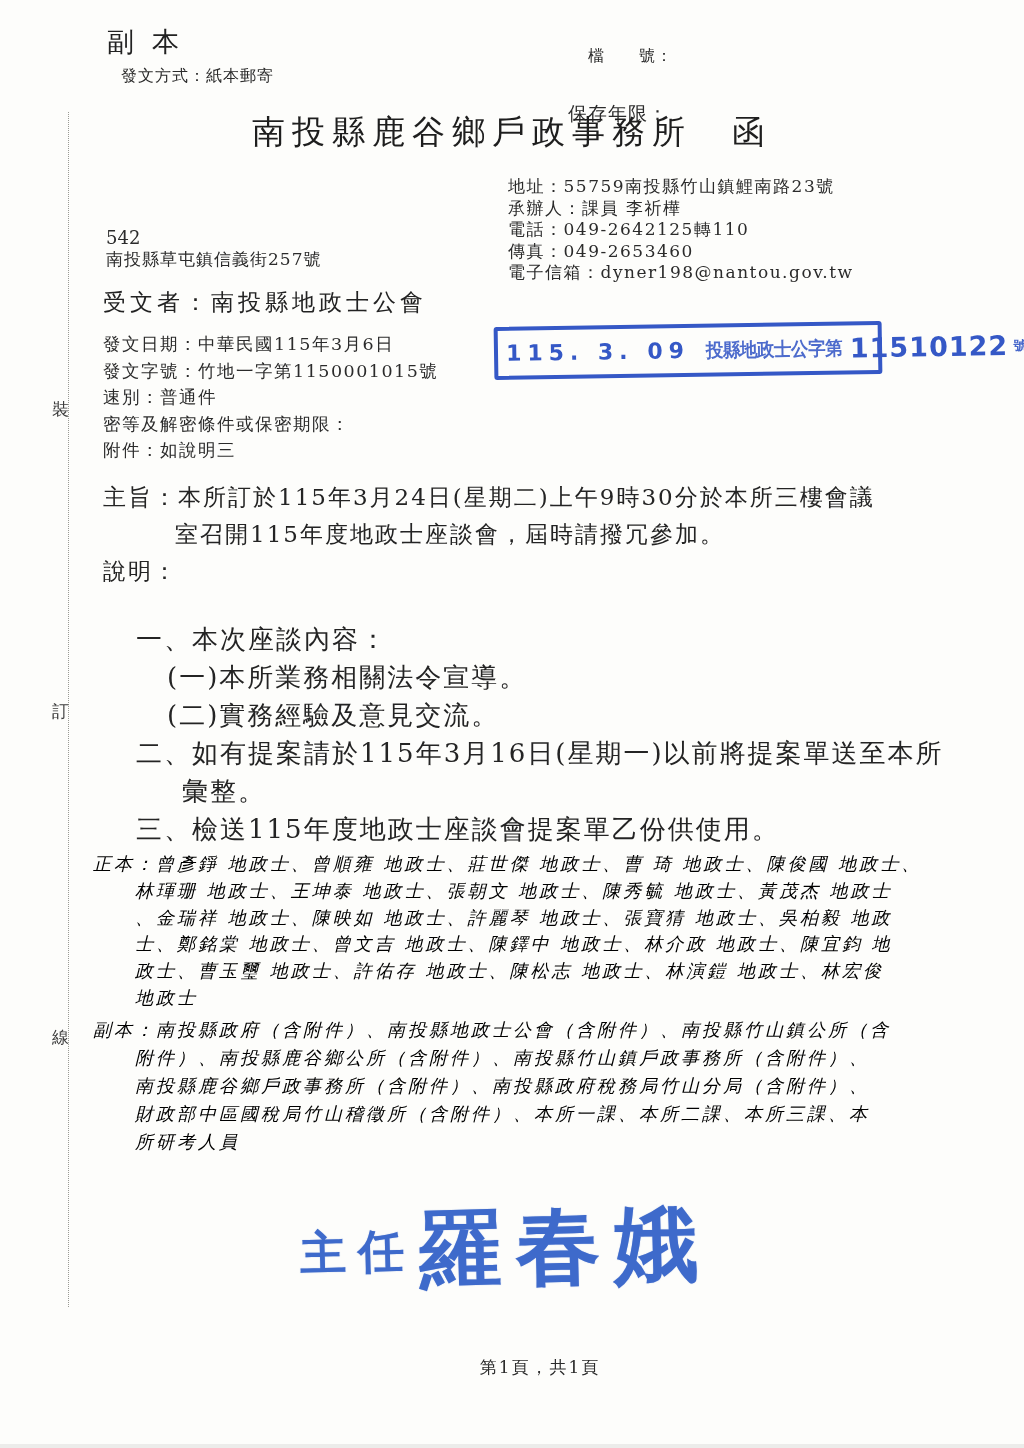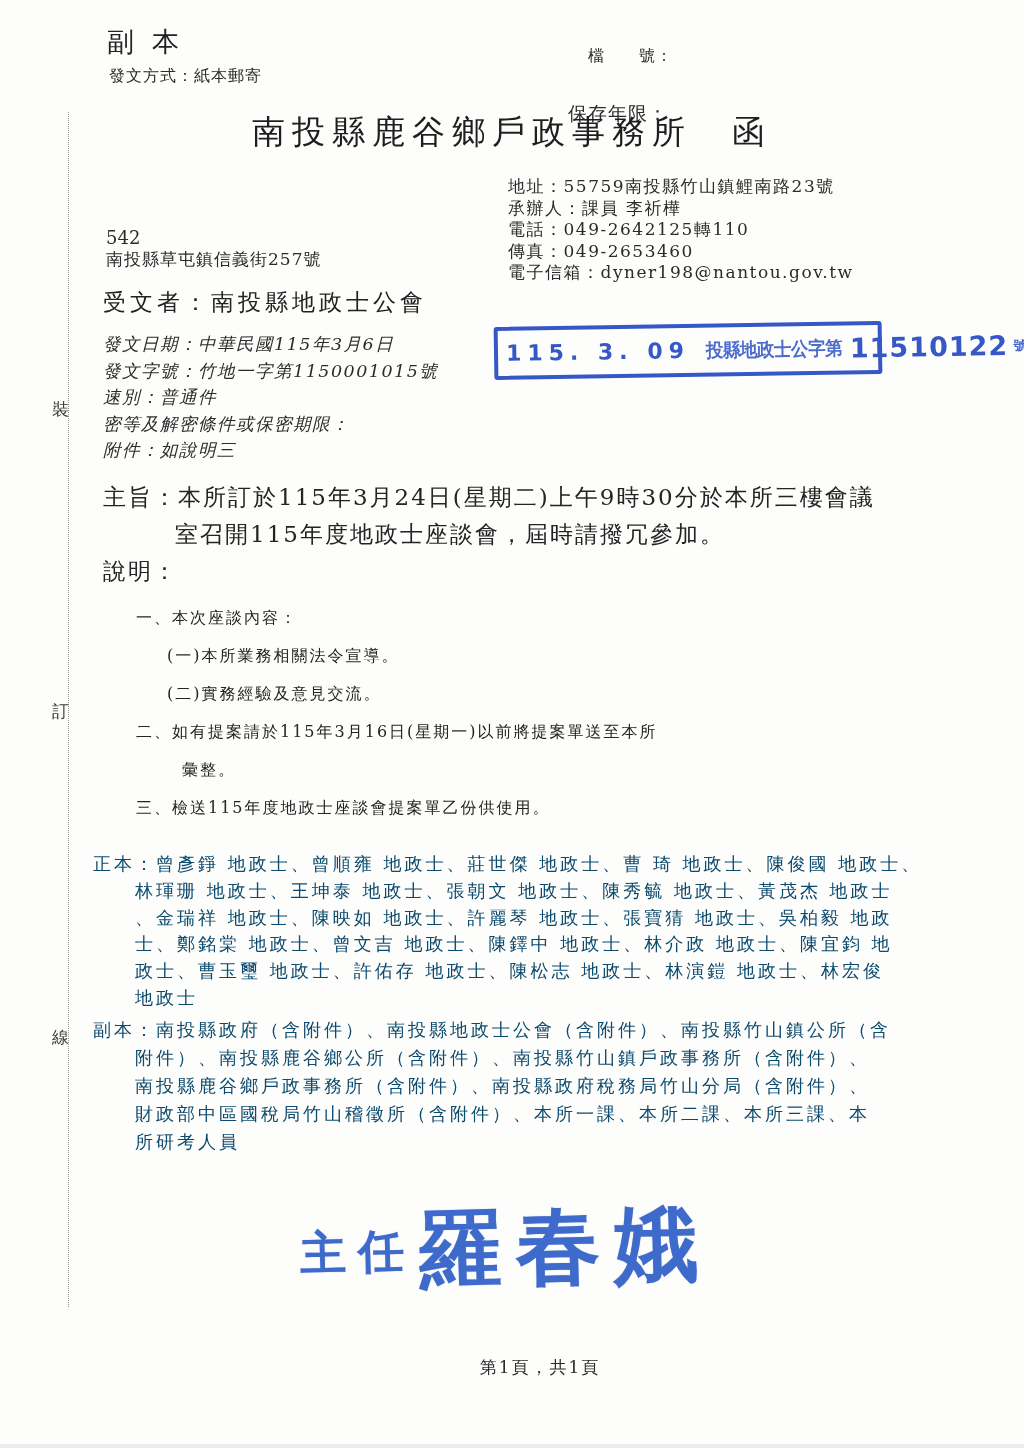--- a/index.html
+++ b/index.html
@@ -11,65 +11,65 @@
     overflow:hidden;
   }
   .page{
     position:relative;width:1024px;height:1448px;
     background:#fdfdfb;
   }
   .abs{position:absolute;}
 
   
   .copy-label{left:107px;top:14px;font-size:27px;letter-spacing:18px;color:#222;margin-top:10px;}
-  .dispatch{left:109px;top:66px;font-size:16px;letter-spacing:1px;}
+  .dispatch{left:121px;top:66px;font-size:16px;letter-spacing:1px;}
   .file-no{left:588px;top:46px;font-size:16px;letter-spacing:1px;}
   .retention{left:568px;top:78px;font-size:19px;letter-spacing:1px;margin-top:23px;}
   .title{left:0;top:110px;width:1024px;text-align:center;font-size:33px;letter-spacing:7px;color:#1e1e1e;font-weight:500;}
 
   
   .sender{left:508px;top:176px;font-size:17px;line-height:21.5px;letter-spacing:1.5px;}
 
   
   .rzip{left:106px;top:227px;font-size:18px;}
   .raddr{left:106px;top:248px;font-size:17px;letter-spacing:1px;}
   .to{left:103px;top:287px;font-size:23px;letter-spacing:4px;color:#222;}
 
   
-  .meta{left:103px;top:331px;font-size:17.5px;line-height:26.5px;letter-spacing:1.5px;font-style:italic;}
+  .meta{left:103px;top:331px;font-size:17.5px;line-height:26.5px;letter-spacing:1.5px;}
 
   
   .stamp{
     left:494px;top:324px;width:388px;height:53px;
     border:4px solid #3558c6;border-radius:3px;
     transform:rotate(-0.9deg);
     display:flex;align-items:center;
     color:#3558c6;white-space:nowrap;
     padding:0 4px 0 8px;box-sizing:border-box;
     background:rgba(255,255,255,0.0);
   }
   .stamp-date{font-size:22px;font-weight:bold;letter-spacing:6px;font-family:"DejaVu Sans","Liberation Sans",sans-serif;}
   .stamp-office{font-size:19px;letter-spacing:-0.5px;margin-left:10px;transform:scaleX(0.92);opacity:.88;font-weight:bold;}
   .stamp-number{font-size:27px;font-weight:bold;letter-spacing:1px;margin-left:2px;font-family:"DejaVu Sans","Liberation Sans",sans-serif;}
   .stamp-suffix{font-size:13px;margin-left:6px;transform:scaleX(1.1);opacity:.9;font-weight:bold;}
 
   
   .subject{left:103px;top:479px;width:850px;font-size:23px;line-height:37px;letter-spacing:2px;
     white-space:pre-line;padding-left:72px;text-indent:-72px;color:#242424;}
   .desc-label{left:103px;top:556px;font-size:23px;letter-spacing:2px;color:#242424;}
-  .item{font-size:16px;letter-spacing:2px;color:#242424;line-height:38px;}
+  .item{font-size:26px;letter-spacing:2px;color:#242424;line-height:38px;margin-top:21px;}
   .item-1{left:136px;top:599px;}
   .item-1a{left:167px;top:637px;}
   .item-1b{left:167px;top:675px;}
   .item-2{left:136px;top:713px;width:850px;white-space:pre-line;padding-left:46px;text-indent:-46px;}
   .item-3{left:136px;top:789px;}
 
   
-  .dist{font-size:18px;letter-spacing:3px;color:#0c4a6e;white-space:pre-line;
-    padding-left:42px;text-indent:-42px;width:880px;}
+  .dist{font-size:18px;letter-spacing:3px;color:#000000;white-space:pre-line;
+    padding-left:42px;text-indent:-42px;width:880px;font-style:italic;}
   .orig-list{left:93px;top:851px;line-height:26.8px;}
   .copy-list{left:93px;top:1016px;line-height:28px;}
 
   
   .signature{
     left:300px;top:1192px;display:flex;align-items:center;
     color:#3e6acb;transform:rotate(-1.5deg);
   }
   .sig-title{font-size:46px;font-weight:bold;letter-spacing:12px;margin-right:2px;
     text-shadow:0 0 1px rgba(62,106,203,.55);}

